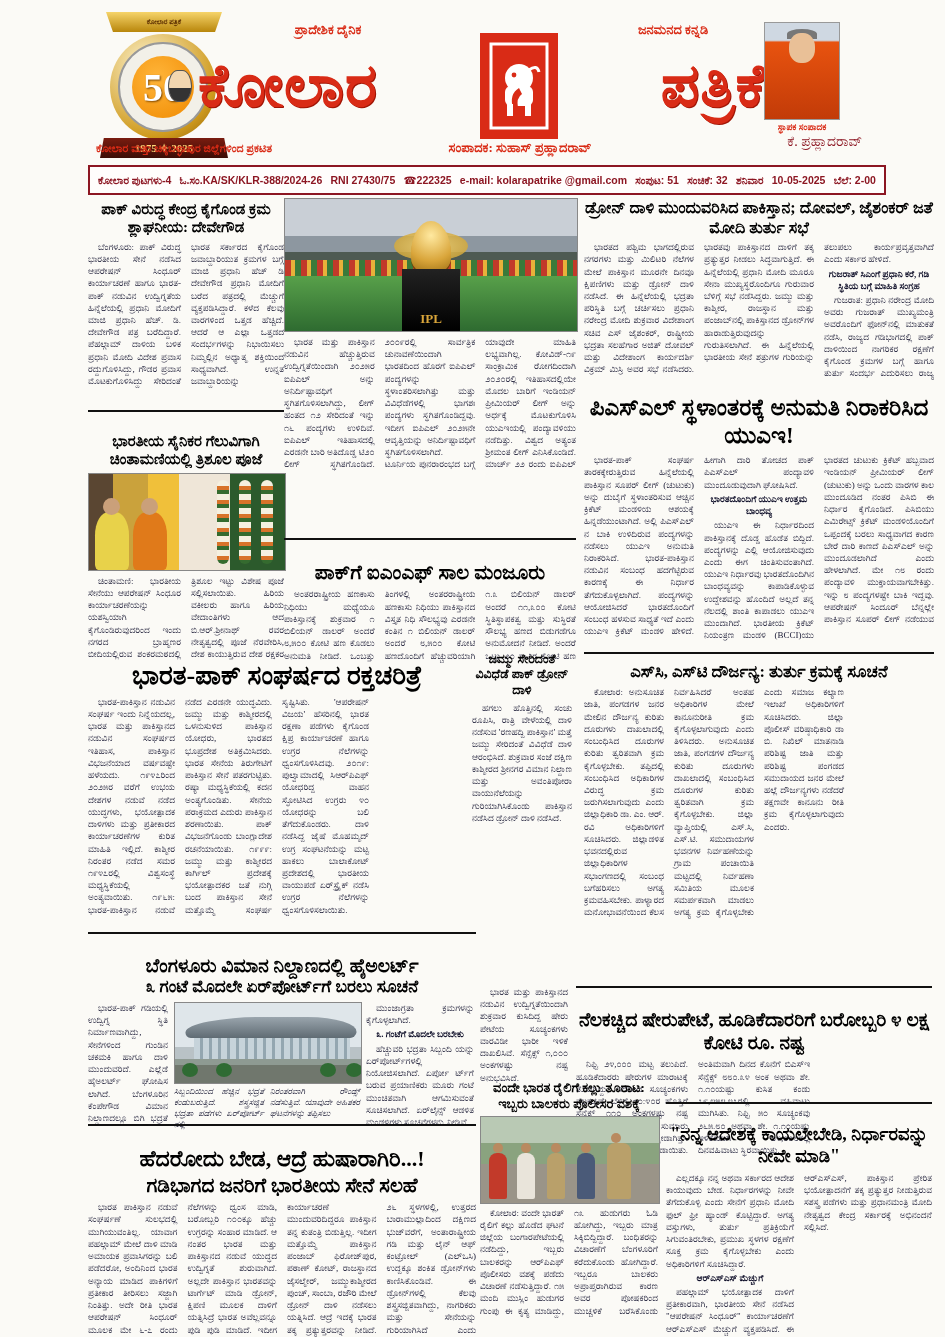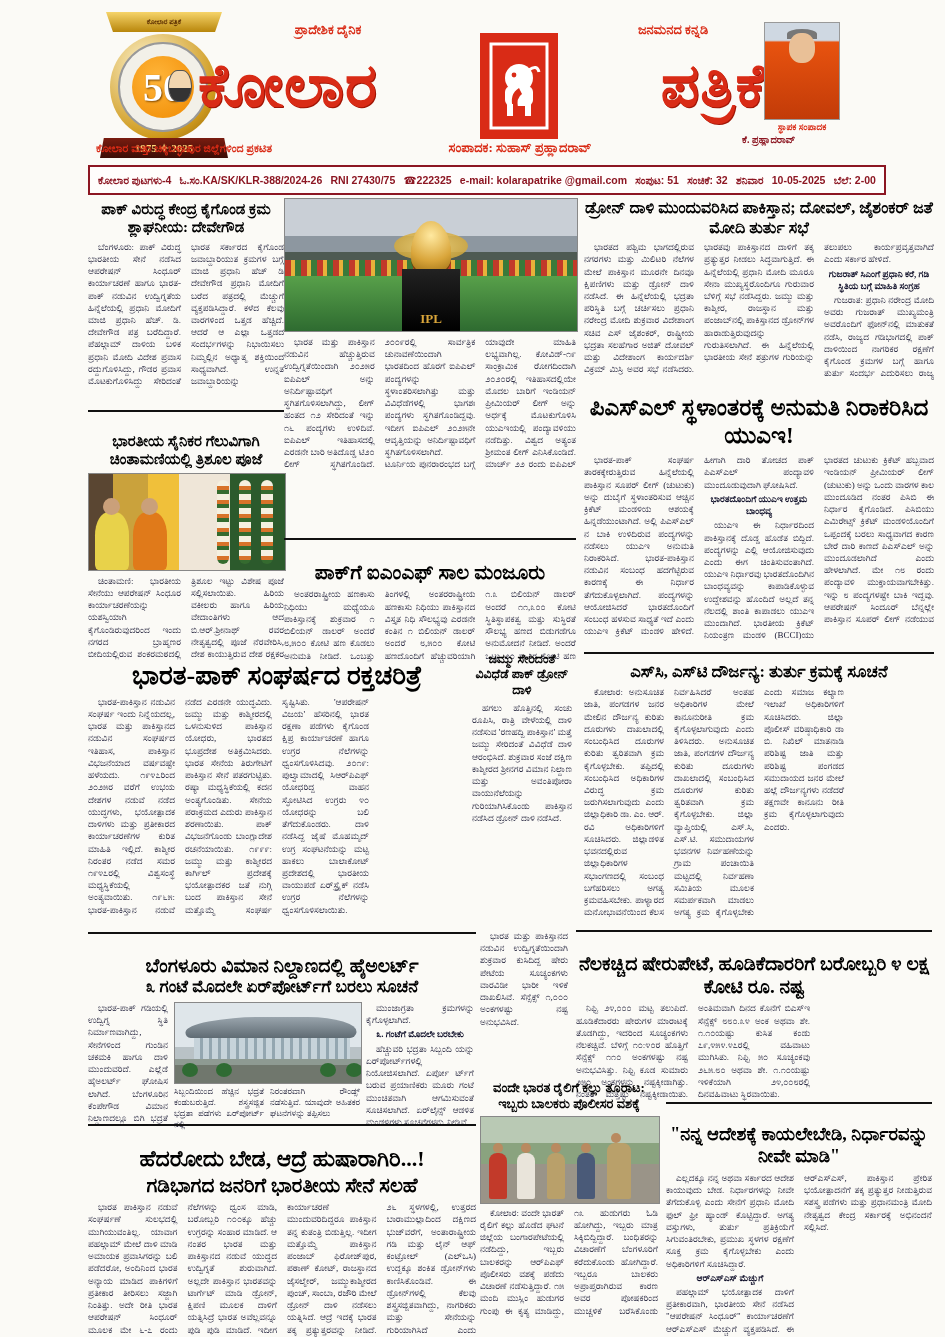--- a/index.html
+++ b/index.html
@@ -36,22 +36,22 @@
               background:linear-gradient(#7a1c10,#3c0d06);color:#ffd978;font-size:11px;font-weight:bold;
               text-align:center;line-height:20px;clip-path:polygon(3% 0,97% 0,100% 100%,0 100%);}
   
   #founder-photo{position:absolute;left:764px;top:22px;width:74px;height:96px;
                  background:linear-gradient(#cfd8e2 18%,#e8530f 20%,#c23b08);border:1px solid #999;}
   #founder-face{position:absolute;left:24px;top:10px;width:26px;height:30px;border-radius:45%;
                 background:#e9c097;}
   #founder-hair{position:absolute;left:22px;top:6px;width:30px;height:10px;border-radius:50% 50% 0 0;background:#777;}
   #founder-label{position:absolute;left:742px;top:122px;width:120px;text-align:center;
                  color:#d92b16;font-weight:bold;font-size:9px;}
-  #founder-name{position:absolute;left:742px;top:134px;width:120px;text-align:left;
-                color:#8c1622;font-weight:bold;font-size:10px;}
+  #founder-name{position:absolute;left:742px;top:134px;width:120px;text-align:right;
+                color:#8c1622;font-weight:normal;font-size:14px;}
   
   #infobar{position:absolute;left:88px;top:165px;width:798px;height:24px;border:2px solid #8c1622;
            background:#fffdfc;color:#8c1622;display:flex;align-items:center;justify-content:space-between;
            padding:13px 8px;box-sizing:border-box;font-family:"Liberation Sans","DejaVu Sans",sans-serif;
            font-size:10.5px;font-weight:bold;white-space:nowrap;}
   
   .art{position:absolute;box-sizing:border-box;}
   .hl{font-weight:bold;color:#000;text-align:center;line-height:1.22;margin:0 0 4px 0;}
   .bd{text-align:justify;color:#20203a;font-size:9px;line-height:1.36;column-gap:10px;
       column-fill:auto;overflow:hidden;}
@@ -237,21 +237,21 @@
     </div>
   </div>
 
   <div class="art rule-top" style="left:88px;top:932px;width:388px;height:194px;">
     <h2 class="hl" style="font-size:19px;margin-bottom:0;">ಬೆಂಗಳೂರು ವಿಮಾನ ನಿಲ್ದಾಣದಲ್ಲಿ ಹೈಅಲರ್ಟ್</h2>
     <h2 class="hl" style="font-size:17px;">೩ ಗಂಟೆ ಮೊದಲೇ ಏರ್‌ಪೋರ್ಟ್‌ಗೆ ಬರಲು ಸೂಚನೆ</h2>
     <div class="flexrow" style="gap:6px;">
       <div class="bd" style="width:80px;height:124px;">
         <p>ಭಾರತ-ಪಾಕ್ ಗಡಿಯಲ್ಲಿ ಉದ್ವಿಗ್ನ ಸ್ಥಿತಿ ನಿರ್ಮಾಣವಾಗಿದ್ದು, ಸೇನೆಗಳಿಂದ ಗುಂಡಿನ ಚಕಮಕಿ ಹಾಗೂ ದಾಳಿ ಮುಂದುವರಿದೆ. ಎಲ್ಲೆಡೆ ಹೈಅಲರ್ಟ್ ಘೋಷಿಸ ಲಾಗಿದೆ. ಬೆಂಗಳೂರಿನ ಕೆಂಪೇಗೌಡ ವಿಮಾನ ನಿಲ್ದಾಣದಲ್ಲೂ ಬಿಗಿ ಭದ್ರತೆ ಒದಗಿಸಲಾಗಿದೆ. ಹೈ ಅಲರ್ಟ್ ಘೋಷಿಸಿದ್ದು, ಏರ್‌ಪೋರ್ಟ್ ಭದ್ರತಾ ಪಡೆ ಸಿಐಎಸ್‌ಎಫ್</p>
       </div>
-      <div style="width:186px;">
+      <div style="width:186px;font-style:italic;">
         <div class="photo" id="airport-photo">
           <div id="airport-roof"></div>
           <div id="airport-glass"></div>
           <div class="tree" style="left:4%;"></div>
           <div class="tree" style="left:22%;"></div>
           <div class="tree" style="left:78%;"></div>
           <div class="tree" style="left:92%;"></div>
         </div>
         <div class="flexrow" style="gap:6px;margin-top:2px;">
           <div class="cap" style="width:50%;">ಸಿಬ್ಬಂದಿಯಿಂದ ಹೆಚ್ಚಿನ ಭದ್ರತೆ ಕಂಡುಬರುತ್ತಿದೆ. ಶಸ್ತ್ರಸಜ್ಜಿತ ಭದ್ರತಾ ಪಡೆಗಳು ಏರ್‌ಪೋರ್ಟ್ ನಲ್ಲಿ</div>
@@ -259,21 +259,21 @@
         </div>
       </div>
       <div class="bd" style="width:108px;height:124px;">
         <p>ಮುಂಜಾಗ್ರತಾ ಕ್ರಮಗಳನ್ನು ಕೈಗೊಳ್ಳಲಾಗಿದೆ.</p>
         <p class="sub">೩. ಗಂಟೆಗೆ ಮೊದಲೇ ಬರಬೇಕು</p>
         <p>ಹೆಚ್ಚುವರಿ ಭದ್ರತಾ ಸಿಬ್ಬಂದಿ ಯನ್ನು ಏರ್‌ಪೋರ್ಟ್‌ಗಳಲ್ಲಿ ನಿಯೋಜಿಸಲಾಗಿದೆ. ಏರ್ಪೋ ರ್ಟ್‌ಗೆ ಬರುವ ಪ್ರಯಾಣಿಕರು ಮೂರು ಗಂಟೆ ಮುಂಚಿತವಾಗಿ ಆಗಮಿಸುವಂತೆ ಸೂಚಿಸಲಾಗಿದೆ. ಏರ್‌ಲೈನ್ಸ್ ಆಡಳಿತ ಮಂಡಳಿಗಳು ಸೂಚನೆಗಳನ್ನು ನೀಡಿವೆ.</p>
       </div>
     </div>
   </div>
 
-  <div class="art" style="left:480px;top:930px;width:452px;height:132px;">
+  <div class="art" style="left:480px;top:986px;width:452px;height:132px;">
     <div class="flexrow" style="gap:8px;">
       <div class="bd" style="width:88px;height:162px;">
         <p>ಭಾರತ ಮತ್ತು ಪಾಕಿಸ್ತಾನದ ನಡುವಿನ ಉದ್ವಿಗ್ನತೆಯಿಂದಾಗಿ ಶುಕ್ರವಾರ ಕುಸಿದಿದ್ದ ಷೇರು ಪೇಟೆಯ ಸೂಚ್ಯಂಕಗಳು ವಾರವಿಡೀ ಭಾರೀ ಇಳಿಕೆ ದಾಖಲಿಸಿವೆ. ಸೆನ್ಸೆಕ್ಸ್ ೧,೦೦೦ ಅಂಕಗಳಷ್ಟು ನಷ್ಟ ಅನುಭವಿಸಿದೆ.</p>
       </div>
       <div class="rule-top" style="width:356px;">
         <h2 class="hl" style="font-size:19px;">ನೆಲಕಚ್ಚಿದ ಷೇರುಪೇಟೆ, ಹೂಡಿಕೆದಾರರಿಗೆ ಬರೋಬ್ಬರಿ ೪ ಲಕ್ಷ ಕೋಟಿ ರೂ. ನಷ್ಟ</h2>
         <div class="bd" style="column-count:3;height:106px;">
           <p>ನಿಫ್ಟಿ ೨೪,೦೦೦ ಮಟ್ಟ ತಲುಪಿದೆ. ಹೂಡಿಕೆದಾರರು ಷೇರುಗಳ ಮಾರಾಟಕ್ಕೆ ತೊಡಗಿದ್ದು, ಇದರಿಂದ ಸೂಚ್ಯಂಕಗಳು ನೆಲಕಚ್ಚಿವೆ. ಬೆಳಿಗ್ಗೆ ೧೦:೪೦ರ ಹೊತ್ತಿಗೆ ಸೆನ್ಸೆಕ್ಸ್ ೧೧೦ ಅಂಕಗಳಷ್ಟು ನಷ್ಟ ಅನುಭವಿಸಿತ್ತು. ನಿಫ್ಟಿ ಕೂಡ ಸುಮಾರು ೨೫೦ ಅಂಕಗಳನ್ನು ನಷ್ಟಕ್ಕೀಡಾಗಿತ್ತು. ನಂತರ ಮತ್ತಷ್ಟು ನಷ್ಟಕ್ಕೀಡಾಯಿತು. ಅಂತಿಮವಾಗಿ ದಿನದ ಕೊನೆಗೆ ಬಿಎಸ್‌ಇ ಸೆನ್ಸೆಕ್ಸ್ ೮೮೦.೩೪ ಅಂಕ ಅಥವಾ ಶೇ. ೧.೧೦ಯಷ್ಟು ಕುಸಿತ ಕಂಡು ೭೯,೪೫೪.೪೭ರಲ್ಲಿ ವಹಿವಾಟು ಮುಗಿಸಿತು. ನಿಫ್ಟಿ ೫೦ ಸೂಚ್ಯಂಕವು ೨೬೫.೮೦ ಅಥವಾ ಶೇ. ೧.೧೦ಯಷ್ಟು ಇಳಿಕೆಯಾಗಿ ೨೪,೦೦೮ರಲ್ಲಿ ದಿನವಹಿವಾಟು ಸ್ಥಿರವಾಯಿತು.</p>
         </div>
       </div>

